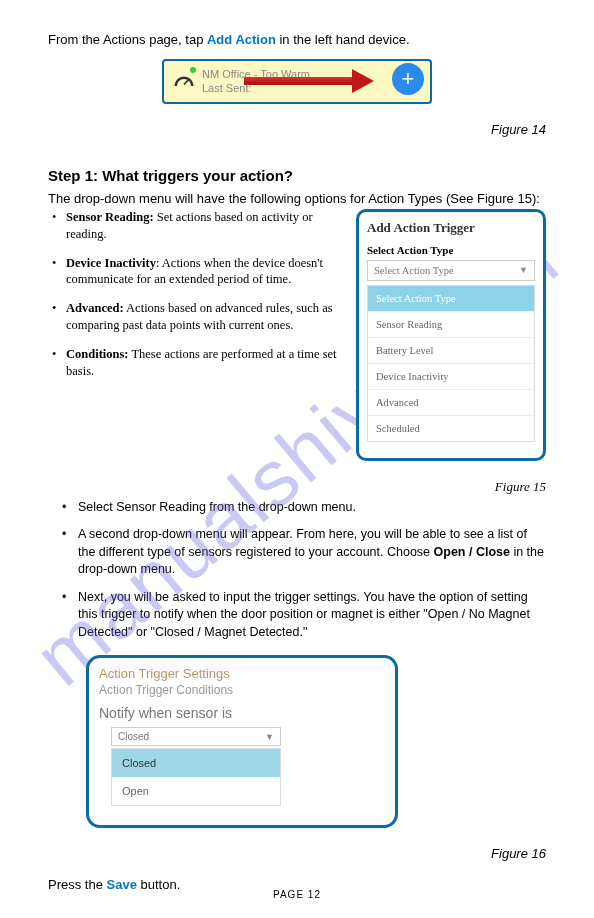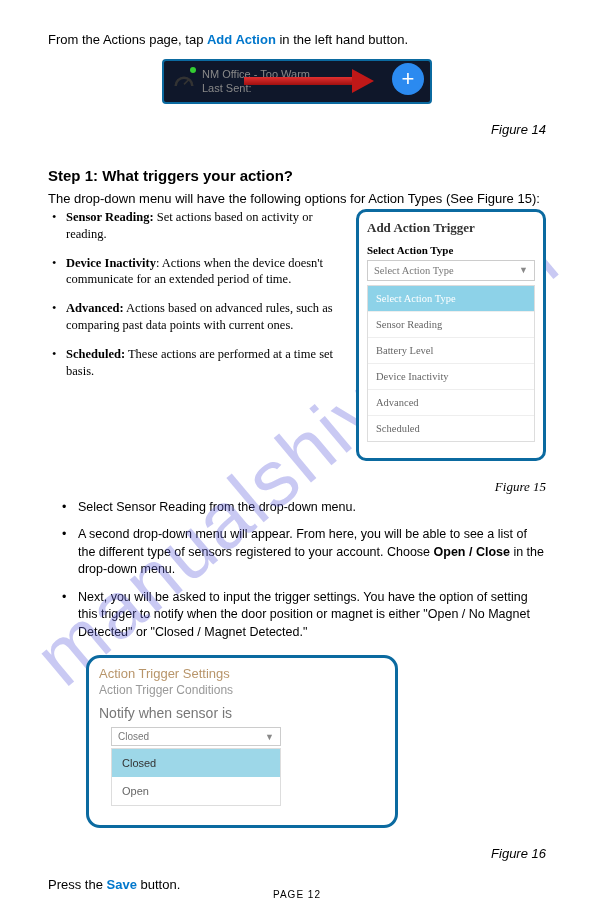--- a/index.html
+++ b/index.html
@@ -30,21 +30,21 @@
 .blue-bold { color: #0077cc; font-weight: bold; }
 .fig14-wrap { text-align: center; margin-bottom: 30px; }
 .fig14 {
   display: inline-block;
   border: 2px solid #0b6aa0;
   border-radius: 4px;
   padding: 6px 10px;
   width: 270px;
   text-align: left;
   position: relative;
-  background: #0f172a;
+  background: #fef9c3;
 }
 .fig14-inner { display: flex; align-items: center; }
 .gauge-icon { width: 20px; height: 14px; margin-right: 8px; position: relative; }
 .green-dot { width: 6px; height: 6px; background: #3c3; border-radius: 50%; position: absolute; top: 6px; left: 26px; }
 .fig14-text { font-size: 11px; color: #888; line-height: 1.3; }
 .arrow-red { position: absolute; left: 80px; top: 10px; width: 130px; height: 20px; z-index: 3; }
 .arrow-shaft { position: absolute; left: 0; top: 6px; width: 110px; height: 8px; background: linear-gradient(to bottom, #e03030, #a01010); }
 .arrow-head {
   position: absolute; right: 0; top: -2px;
   width: 0; height: 0;
@@ -117,21 +117,21 @@
 .save-line { margin-top: 16px; margin-bottom: 24px; }
 .page-num { text-align: center; font-size: 10px; letter-spacing: 1px; position: absolute; bottom: 18px; left: 0; right: 0; }
 .caret { font-size: 9px; color: #888; }
 </style>
 </head>
 <body>
 
 <div class="watermark">manualshive.com</div>
 
 <p class="intro-line">
-  <span>From the Actions page, tap </span><span class="blue-bold">Add Action</span><span> in the left hand button.</span>
+  <span>From the Actions page, tap </span><span class="blue-bold">Add Action</span><span> in the left hand device.</span>
 </p>
 
 <div class="fig14-wrap">
   <div class="fig14">
     <div class="fig14-inner">
       <span class="gauge-icon">
         <svg viewBox="0 0 24 16" width="20" height="14">
             <path d="M2 14 A10 10 0 0 1 22 14" fill="none" stroke="#333" stroke-width="3"></path>
             <line x1="12" y1="12" x2="18" y2="6" stroke="#333" stroke-width="2"></line>
           </svg>
@@ -153,21 +153,21 @@
 
 <h3 class="step-head">Step 1: What triggers your action?</h3>
 <p class="step-desc">The drop-down menu will have the following options for Action Types (See Figure 15):</p>
 
 <div class="two-col">
   <div class="left-col">
     <ul>
       <li><b>Sensor Reading:</b><span> Set actions based on activity or reading.</span></li>
       <li><b>Device Inactivity</b><span>: Actions when the device doesn't communicate for an extended period of time.</span></li>
       <li><b>Advanced:</b><span> Actions based on advanced rules, such as comparing past data points with current ones.</span></li>
-      <li><b>Scheduled:</b><span> These actions are performed at a time set basis.</span></li>
+      <li><b>Conditions:</b><span> These actions are performed at a time set basis.</span></li>
     </ul>
   </div>
   <div>
     <div class="fig15">
       <div class="fig15-title">Add Action Trigger</div>
       <div class="fig15-label">Select Action Type</div>
       <div class="fig15-select">
         <span>Select Action Type</span>
           <span class="caret">▼</span>
       </div>

